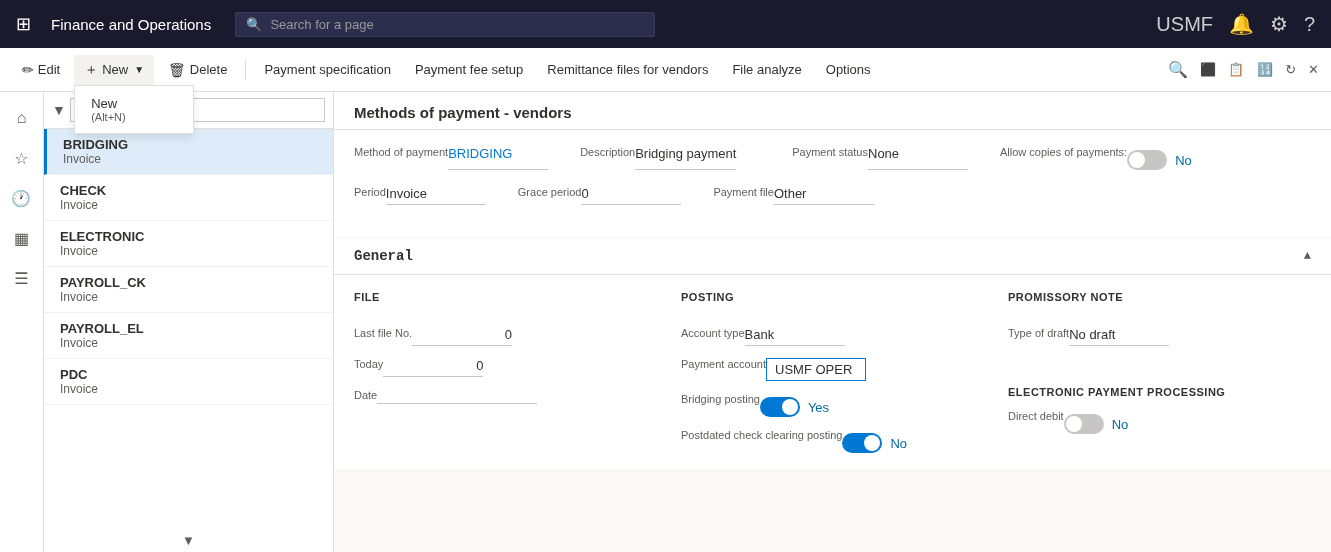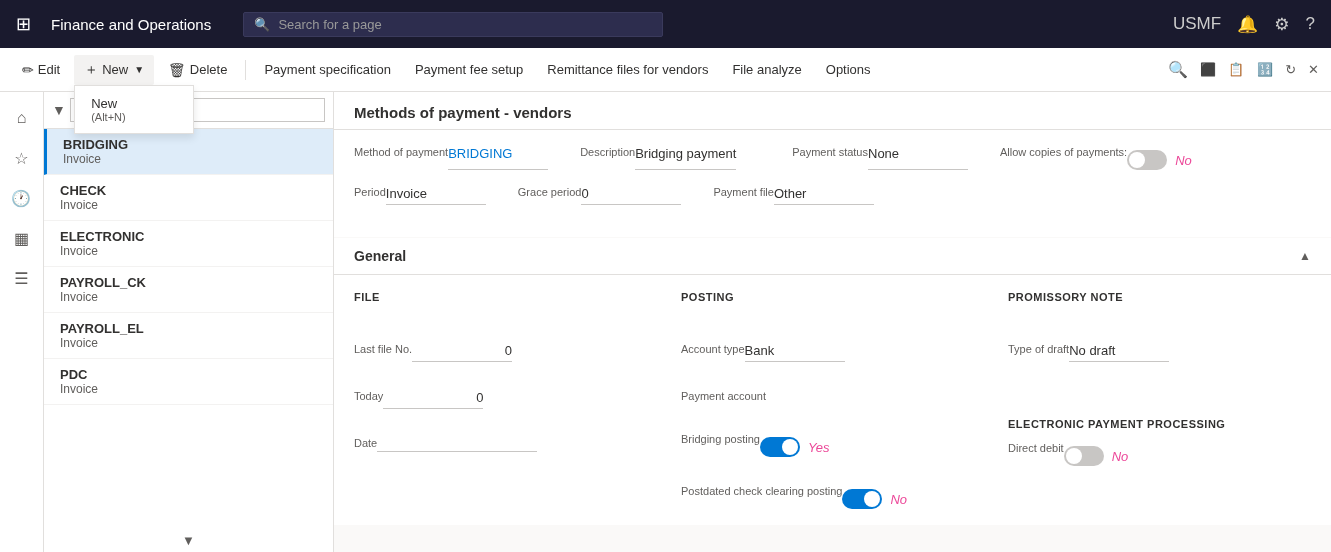--- a/index.html
+++ b/index.html
@@ -4,31 +4,31 @@
   <style>
     * { box-sizing: border-box; margin: 0; padding: 0; }
     body { font-family: 'Segoe UI', Arial, sans-serif; font-size: 13px; background: #f3f2f1; color: #323130; overflow: hidden; }
 
     
     .top-nav {
       display: flex; align-items: center; height: 48px;
       background: #1a1a2e; color: white; padding: 0 16px; gap: 12px;
     }
     .top-nav .app-grid { font-size: 18px; cursor: pointer; margin-right: 8px; }
-    .top-nav .app-title { font-size: 15px; font-weight: 500; flex: 0 0 auto; margin-right: 20px; }
+    .top-nav .app-title { font-size: 15px; font-weight: 500; flex: 0 0 auto; margin-right: 12px; }
     .top-nav .search-box {
       display: flex; align-items: center; background: #2d2d4e; border: 1px solid #3a3a5c;
       border-radius: 2px; padding: 4px 10px; flex: 0 0 420px; gap: 8px;
     }
     .top-nav .search-box input {
       background: transparent; border: none; outline: none; color: #ccc; font-size: 13px; width: 100%;
     }
     .top-nav .search-box input::placeholder { color: #999; }
     .top-nav .nav-right { margin-left: auto; display: flex; align-items: center; gap: 16px; color: #ccc; font-size: 13px; }
-    .top-nav .nav-right span { cursor: pointer; font-size: 17px; }
+    .top-nav .nav-right span { cursor: pointer; font-size: 20px; }
 
     
     .command-bar {
       display: flex; align-items: center; height: 44px; background: #fff;
       border-bottom: 1px solid #e1dfdd; padding: 0 12px; gap: 4px;
     }
     .cmd-btn {
       display: flex; align-items: center; gap: 4px; padding: 6px 10px;
       cursor: pointer; border: none; background: transparent; font-size: 13px; color: #323130;
       border-radius: 2px; position: relative;
@@ -97,34 +97,34 @@
     .toggle {
       width: 40px; height: 20px; border-radius: 10px; position: relative; cursor: pointer;
       background: #c8c6c4; display: inline-block;
     }
     .toggle.on { background: #0078d4; }
     .toggle::after {
       content: ''; position: absolute; width: 16px; height: 16px; border-radius: 50%;
       background: white; top: 2px; left: 2px; transition: left 0.2s;
     }
     .toggle.on::after { left: 22px; }
-    .toggle-label { font-size: 13px; color: #ec4899; font-style: italic; }
+    .toggle-label { font-size: 13px; color: #0369a1; }
 
     
     .section-title {
       display: flex; align-items: center; justify-content: space-between;
       padding: 10px 20px; background: #fff; border-bottom: 1px solid #e1dfdd;
-      font-size: 14px; font-weight: 600; color: #323130; cursor: pointer;
+      font-size: 14px; font-weight: 600; color: #323130; cursor: pointer; font-family: Liberation Mono, monospace;
     }
     .section-chevron { font-size: 12px; color: #605e5c; }
 
     .sub-section-title { font-size: 11px; font-weight: 700; color: #323130; letter-spacing: 0.5px; margin-bottom: 12px; text-transform: uppercase; }
 
     .general-section { display: grid; grid-template-columns: 1fr 1fr 1fr; gap: 24px; padding: 16px 20px; background: #fff; }
-    .gen-col { display: flex; flex-direction: column; gap: 28px; }
+    .gen-col { display: flex; flex-direction: column; gap: 12px; }
 
     .collapse-chevron { font-size: 12px; }
   </style>
 </head>
 <body>
 
 <div class="top-nav">
   <span class="app-grid">⊞</span>
   <span class="app-title">Finance and Operations</span>
   <div class="search-box">
@@ -297,20 +297,21 @@
       </div>
 
       <div class="gen-col">
         <div class="sub-section-title">POSTING</div>
         <div class="field-group">
           <span class="field-label">Account type</span>
           <span class="field-value">Bank</span>
         </div>
         <div class="field-group">
           <span class="field-label">Payment account</span>
+          <span class="field-value input-box" style="background:#fff; border:1px solid #0078d4;">USMF OPER</span>
         </div>
         <div class="field-group">
           <span class="field-label">Bridging posting</span>
           <div class="toggle-row">
             <div class="toggle on"></div>
             <span class="toggle-label">Yes</span>
           </div>
         </div>
         <div class="field-group">
           <span class="field-label">Postdated check clearing posting</span>

